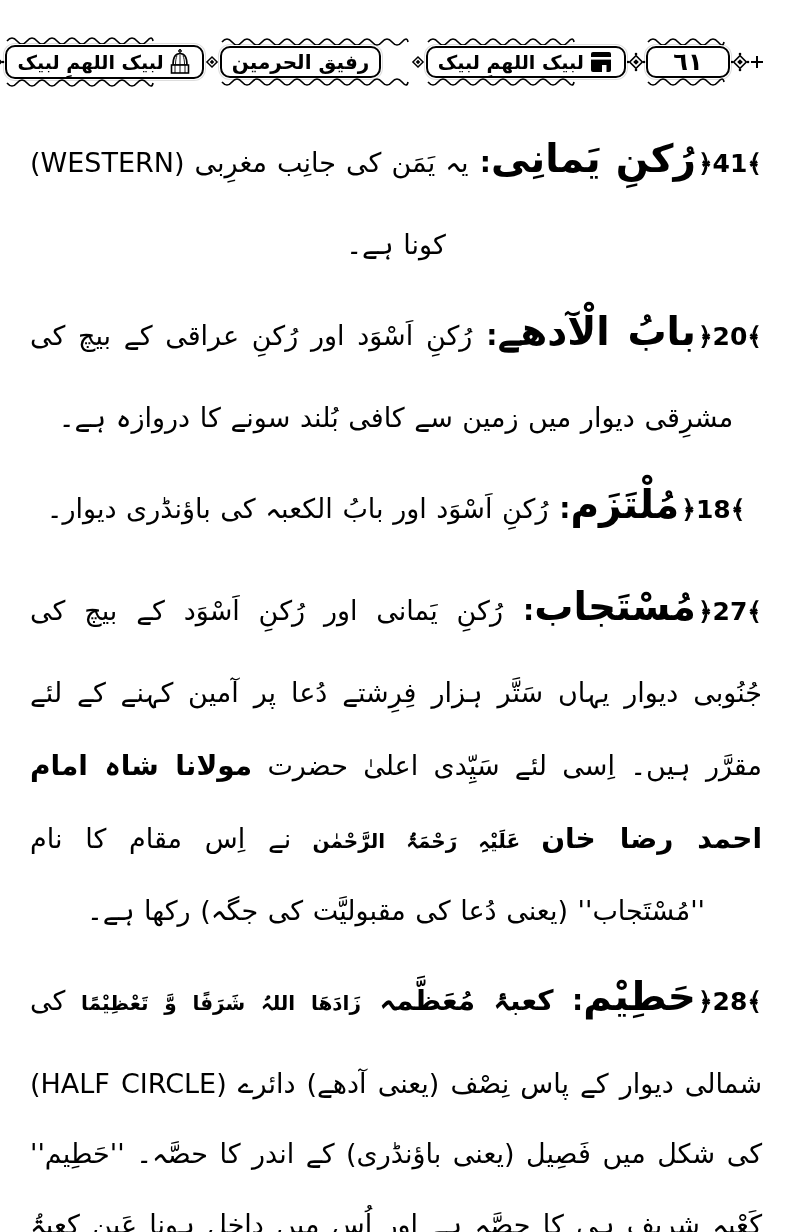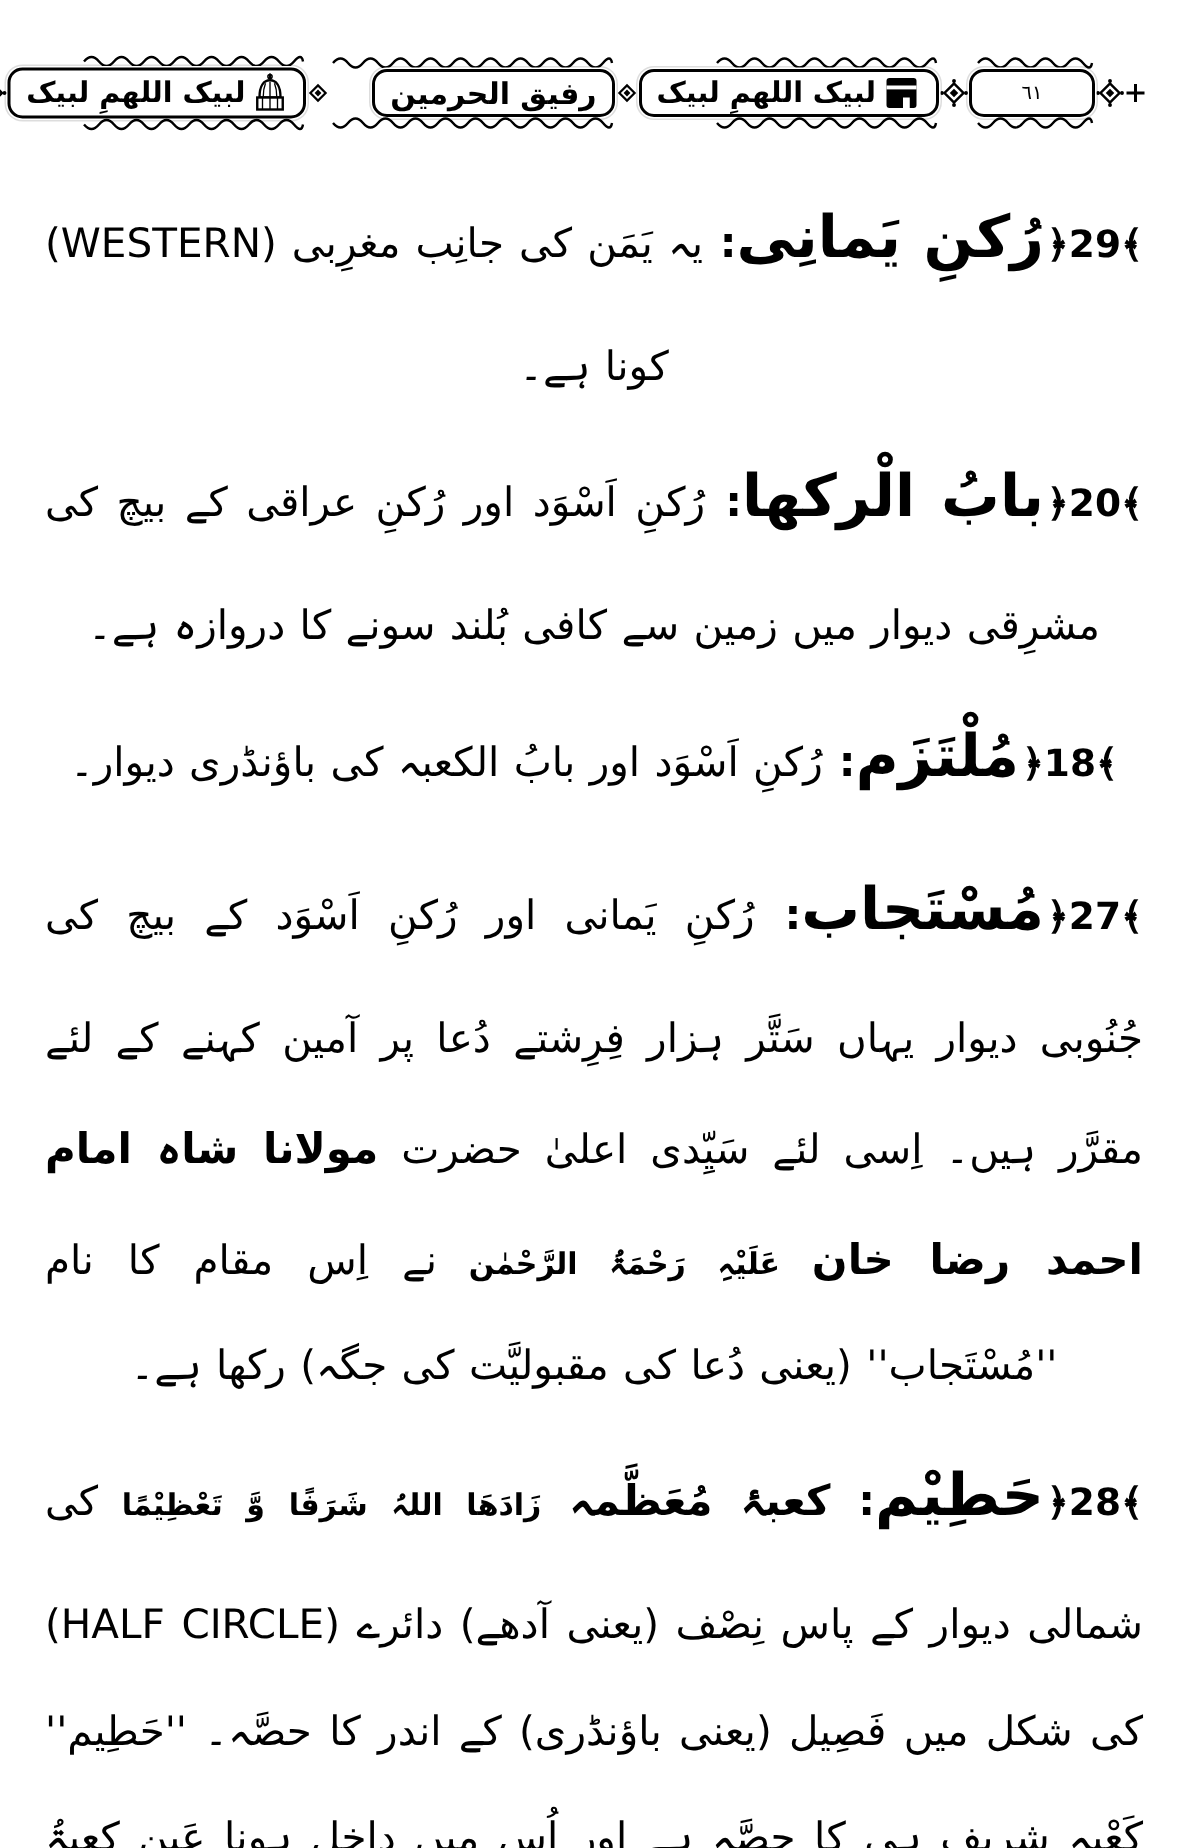--- a/index.html
+++ b/index.html
@@ -6,32 +6,32 @@
   .page{
     width:792px;height:1232px;background:#ffffff;color:#000;
     position:relative;overflow:hidden;
     font-family:"DejaVu Sans",sans-serif;
   }
   
   .hdr{
     display:flex;align-items:center;justify-content:space-between;
     direction:rtl;margin:30px 28px 0 28px;height:64px;
   }
-  .hdr-box-wrap{display:flex;flex-direction:column;align-items:flex-start;gap:0;}
+  .hdr-box-wrap{display:flex;flex-direction:column;align-items:flex-end;gap:0;}
   .vine{display:block;height:11px;margin:-1px 0;}
   .hdr-box{
     border:2.5px solid #000;border-radius:10px;background:#fff;
     display:flex;align-items:center;justify-content:center;gap:4px;
     padding:1px 10px;min-height:32px;box-sizing:border-box;
     box-shadow:0 0 0 1px #fff,0 0 0 2px #00000022;
   }
   .hdr-box .urdu{font-weight:bold;font-size:19px;white-space:nowrap;line-height:1;}
   .title-box .urdu{font-size:20px;}
   .num-box{min-width:84px;}
-  .num-box .num-txt{font-size:13px;font-weight:normal;line-height:1;}
+  .num-box .num-txt{font-size:24px;font-weight:bold;line-height:1;}
   .orn{flex:0 0 auto;display:block;}
   
   .content{margin:14px 30px 0 30px;direction:rtl;}
   .entry{
     margin:0;direction:rtl;text-align:justify;text-align-last:center;
     font-size:27px;line-height:2.62;color:#000;word-spacing:1px;
   }
   .num{font-weight:bold;font-size:25px;letter-spacing:-1px;padding-left:2px;}
   .term{font-weight:bold;font-size:39px;}
   .colon{font-weight:bold;font-size:28px;}
@@ -144,20 +144,20 @@
       <rect x="8" y="8" width="4" height="4" transform="rotate(45 10 10)" fill="#000"></rect>
       <circle cx="10" cy="2" r="1.3" fill="#000"></circle>
         <circle cx="10" cy="18" r="1.3" fill="#000"></circle>
       <circle cx="2" cy="10" r="1.3" fill="#000"></circle>
         <circle cx="18" cy="10" r="1.3" fill="#000"></circle>
     </svg>
 
   </header>
 
   <main class="content">
-      <p class="entry" dir="rtl"><span class="num" dir="ltr">﴿29﴾</span><span class="term">رُکنِ یَمانِی</span><span class="colon">: </span><span class="pt-n">یہ یَمَن کی جانِب مغرِبی (WESTERN) کونا ہے۔</span></p>
-      <p class="entry" dir="rtl"><span class="num" dir="ltr">﴿20﴾</span><span class="term">بابُ الْرکھا</span><span class="colon">: </span><span class="pt-n">رُکنِ اَسْوَد اور رُکنِ عراقی کے بیچ کی مشرِقی دیوار میں زمین سے کافی بُلند سونے کا دروازہ ہے۔</span></p>
+      <p class="entry" dir="rtl"><span class="num" dir="ltr">﴿41﴾</span><span class="term">رُکنِ یَمانِی</span><span class="colon">: </span><span class="pt-n">یہ یَمَن کی جانِب مغرِبی (WESTERN) کونا ہے۔</span></p>
+      <p class="entry" dir="rtl"><span class="num" dir="ltr">﴿20﴾</span><span class="term">بابُ الْآدھے</span><span class="colon">: </span><span class="pt-n">رُکنِ اَسْوَد اور رُکنِ عراقی کے بیچ کی مشرِقی دیوار میں زمین سے کافی بُلند سونے کا دروازہ ہے۔</span></p>
       <p class="entry" dir="rtl"><span class="num" dir="ltr">﴿18﴾</span><span class="term">مُلْتَزَم</span><span class="colon">: </span><span class="pt-n">رُکنِ اَسْوَد اور بابُ الکعبہ کی باؤنڈری دیوار۔</span></p>
       <p class="entry" dir="rtl"><span class="num" dir="ltr">﴿27﴾</span><span class="term">مُسْتَجاب</span><span class="colon">: </span><span class="pt-n">رُکنِ یَمانی اور رُکنِ اَسْوَد کے بیچ کی جُنُوبی دیوار یہاں سَتَّر ہزار فِرِشتے دُعا پر آمین کہنے کے لئے مقرَّر ہیں۔ اِسی لئے سَیِّدی اعلیٰ حضرت </span><span class="pt-b">مولانا شاہ امام احمد رضا خان</span><span class="pt-sm"> عَلَیْہِ رَحْمَۃُ الرَّحْمٰن </span><span class="pt-n">نے اِس مقام کا نام ''مُسْتَجاب'' (یعنی دُعا کی مقبولیَّت کی جگہ) رکھا ہے۔</span></p>
       <p class="entry" dir="rtl"><span class="num" dir="ltr">﴿28﴾</span><span class="term">حَطِیْم</span><span class="colon">: </span><span class="pt-b">کعبۂ مُعَظَّمہ </span><span class="pt-sm">زَادَھَا اللہُ شَرَفًا وَّ تَعْظِیْمًا </span><span class="pt-n">کی شمالی دیوار کے پاس نِصْف (یعنی آدھے) دائرے (HALF CIRCLE) کی شکل میں فَصِیل (یعنی باؤنڈری) کے اندر کا حصَّہ۔ ''حَطِیم'' کَعْبہ شریف ہی کا حصَّہ ہے اور اُس میں داخِل ہونا عَین کعبۃُ اللّٰہ شریف میں داخِل ہونا ہے۔</span></p>
     </main>
 
 </div>
 
 </body></html>

